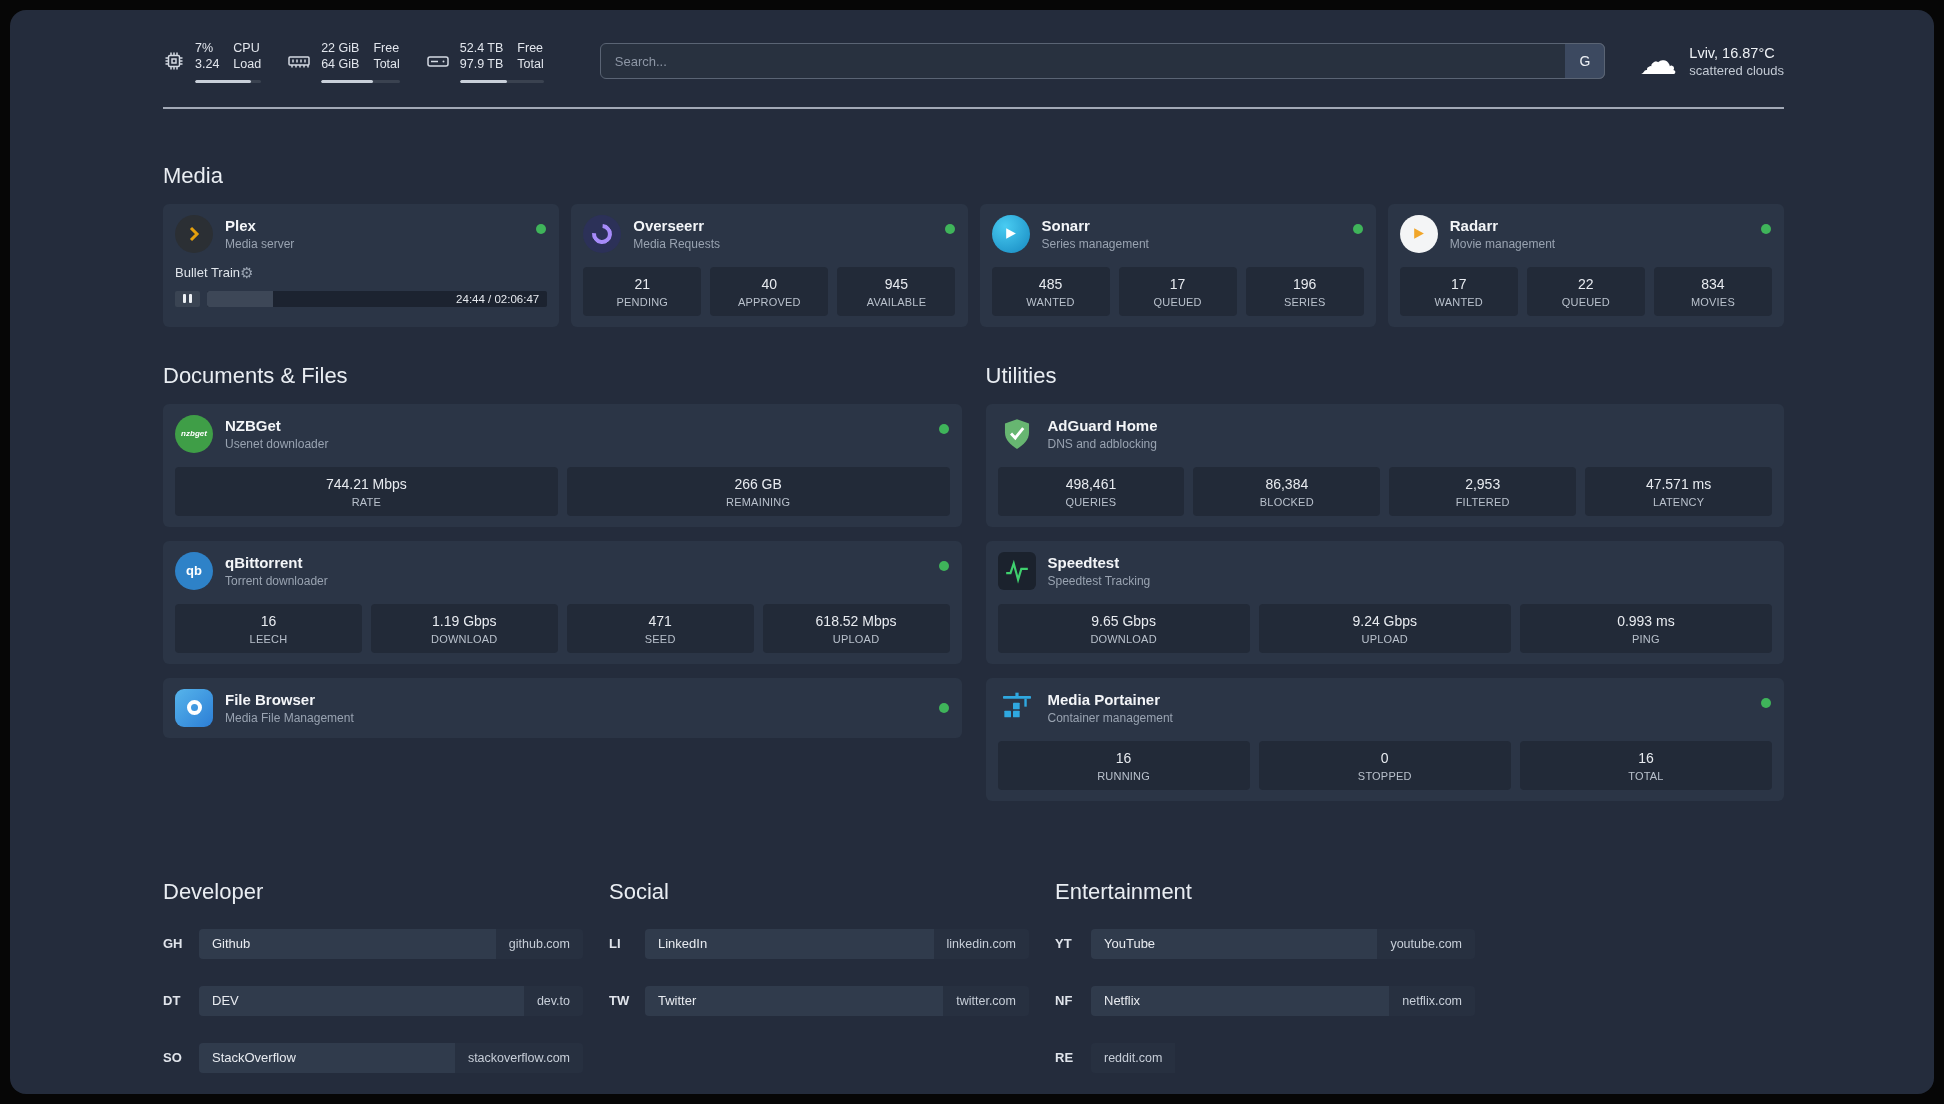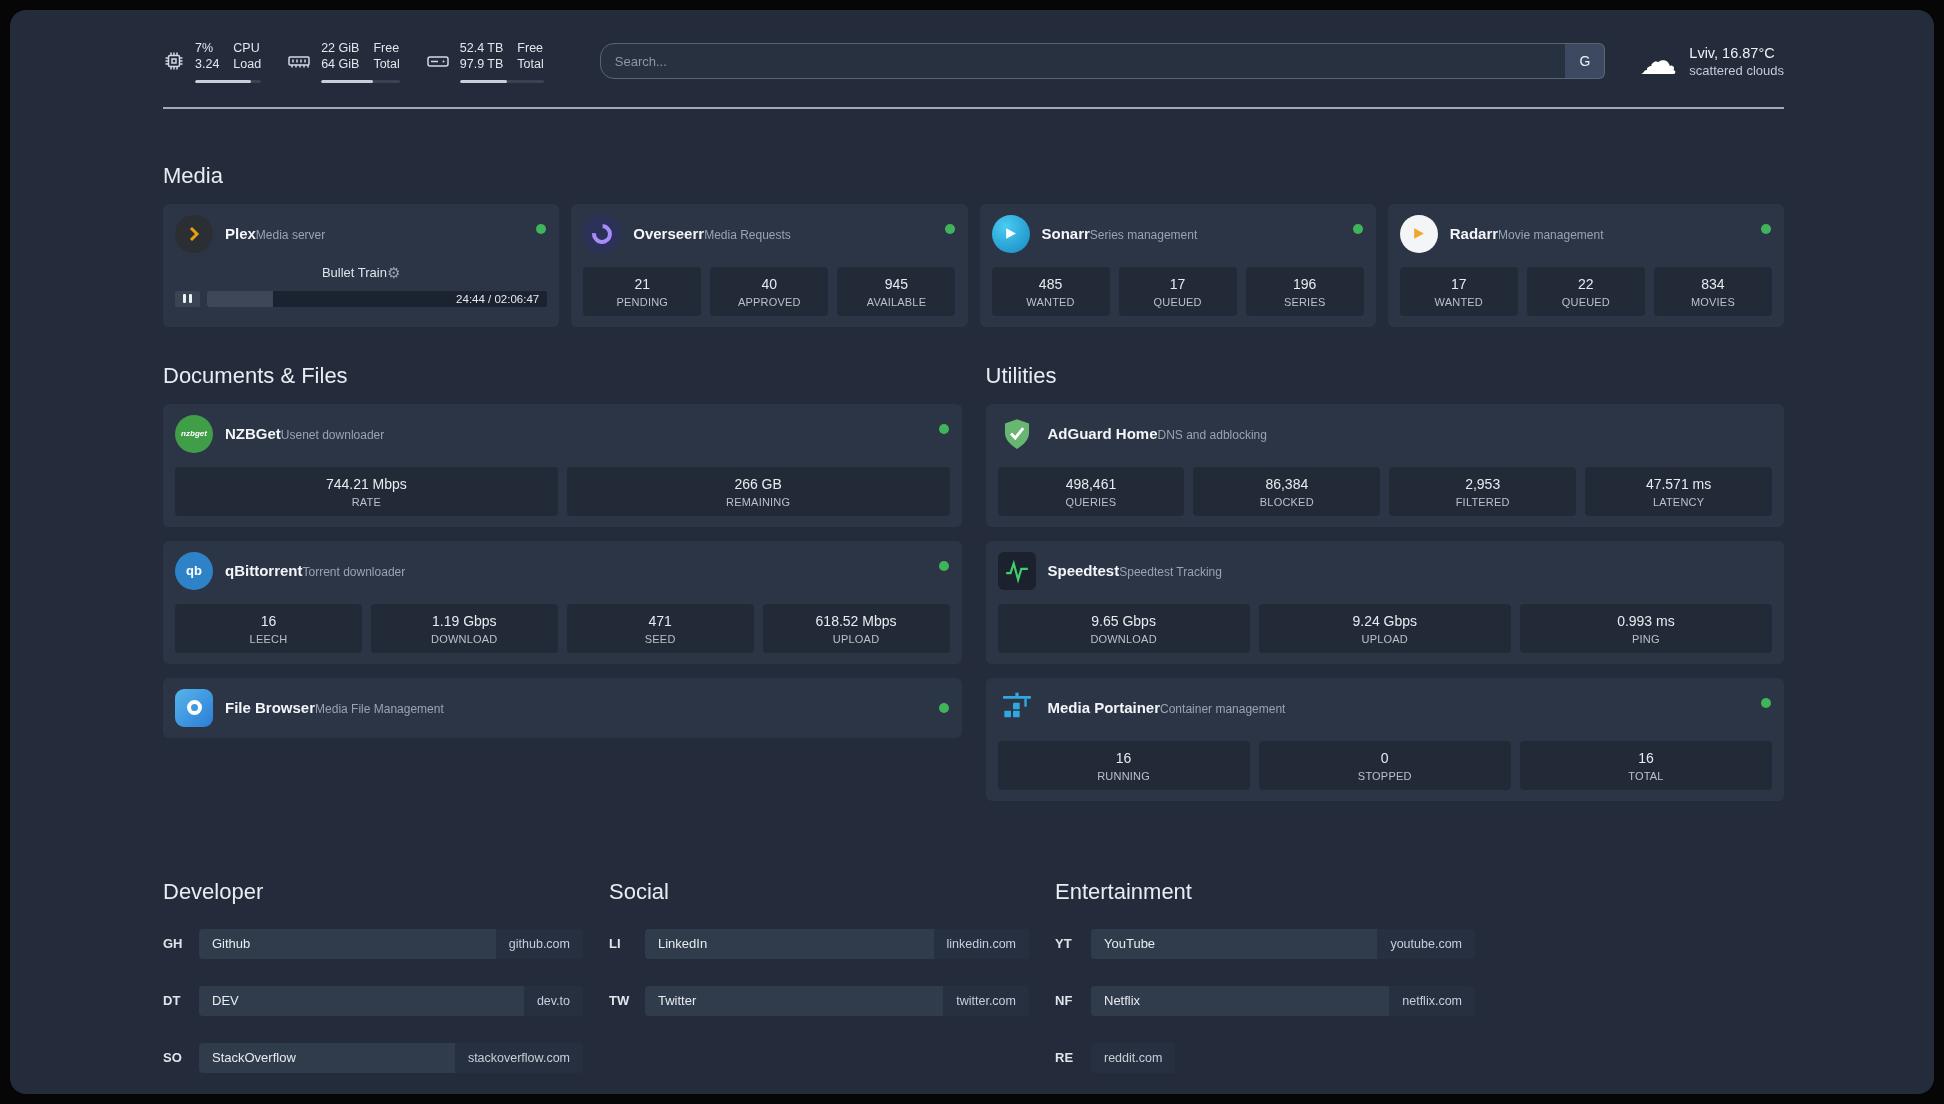--- a/index.html
+++ b/index.html
@@ -9,21 +9,21 @@
 
   
   .topbar{display:flex;align-items:center}
   .metric{display:flex;align-items:center;gap:10px;margin-right:26px}
   .micon{color:#d3d9e2;display:flex;align-items:center}
   .mcols{position:relative;display:flex;gap:14px;padding-bottom:10px}
   .mcol{display:flex;flex-direction:column;font-size:12.5px;line-height:1.3;color:#e2e6ed}
   .mbar{position:absolute;left:0;right:0;bottom:0;height:3px;background:#3a4250;border-radius:2px;overflow:hidden}
   .mbar i{display:block;height:100%;background:#c9d0da;border-radius:2px}
   .searchwrap{flex:1;position:relative;height:36px;margin:0 34px 0 30px}
-  .search{width:100%;height:36px;background:#28313f;border:1px solid #5a6474;border-radius:14px;color:#dfe3ea;
+  .search{width:100%;height:36px;background:#28313f;border:1px solid #5a6474;border-radius:6px;color:#dfe3ea;
           font-size:13px;padding:0 50px 0 14px;outline:none;font-family:"Liberation Sans",sans-serif}
   .search::placeholder{color:#8d96a5}
   .gbtn{position:absolute;right:0;top:0;height:36px;width:40px;background:#3c4960;border:1px solid #5a6474;
         border-left:none;border-radius:0 6px 6px 0;color:#eef1f5;font-size:14px;cursor:pointer;font-family:"Liberation Sans",sans-serif}
   .weather{display:flex;align-items:center;gap:12px}
   .cloud{font-size:38px;color:#ffffff;line-height:1}
   .wcol{display:flex;flex-direction:column}
   .wloc{font-size:14.5px;color:#eef1f5}
   .wcond{font-size:13px;color:#c3cad4;margin-top:2px}
   .divider{margin-top:24px;border-bottom:2px solid #b9c0cb;opacity:.85}
@@ -31,21 +31,21 @@
   
   .section{font-size:22px;font-weight:500;color:#e9edf2;margin:0 0 15px}
   .media-head{margin-top:54px}
   .media-grid{display:grid;grid-template-columns:repeat(4,1fr);gap:12px}
   .twocol{display:grid;grid-template-columns:1fr 1fr;gap:24px;margin-top:36px}
   .col .card{margin-bottom:14px}
 
   
   .card{background:#2b3546;border-radius:6px;padding:11px 12px;position:relative}
   .chead{display:flex;align-items:center;gap:12px}
-  .cmeta{display:flex;}
+  .cmeta{display:flex;flex-direction:column}
   .cname{font-size:15px;font-weight:700;color:#f3f5f8}
   .csub{font-size:12px;color:#99a3b1;margin-top:3px}
   .dot{position:absolute;top:20px;right:13px;width:10px;height:10px;border-radius:50%;background:#3fb45a}
   .dot.center{top:50%;transform:translateY(-50%)}
   .stats{display:flex;gap:9px;margin-top:14px}
   .tile{flex:1;background:#222a38;border-radius:4px;text-align:center;padding:9px 4px 8px}
   .tile .v{font-size:14px;color:#e8ebf0}
   .tile .l{font-size:11px;font-weight:400;color:#b9c1cc;margin-top:4px;letter-spacing:.2px}
 
   
@@ -58,21 +58,21 @@
   .appicon.nzbget{background:#3f9e47}
   .nzbtext{color:#fff;font-size:8px;font-style:italic;font-weight:700}
   .appicon.qb{background:#2e82c8}
   .qbtext{color:#fff;font-size:13px;font-weight:700}
   .appicon.fb{border-radius:9px;background:linear-gradient(135deg,#56b4eb,#2c7ed6)}
   .fbring{width:15px;height:15px;border:4px solid #fff;border-radius:50%;display:block}
   .appicon.flat{background:transparent;border-radius:6px}
   .appicon.speed{background:#1b222d;border-radius:6px}
 
   
-  .ptitle{display:flex;justify-content:center;align-items:center;margin-top:11px;font-size:13px;color:#dfe4ea}
+  .ptitle{display:flex;justify-content:flex-start;align-items:center;margin-top:11px;font-size:13px;color:#dfe4ea}
   .gear{color:#98a2b0;font-size:15px;cursor:pointer}
   .prow{display:flex;align-items:center;gap:7px;margin-top:9px}
   .pause{width:25px;height:16px;background:#3a4453;border-radius:2px;display:flex;gap:3px;align-items:center;justify-content:center;cursor:pointer;flex:none}
   .pause i{width:3px;height:9px;background:#edf0f4;border-radius:1px}
   .ptrack{flex:1;height:16px;background:#1c2330;border-radius:2px;position:relative;overflow:hidden}
   .pfill{height:100%;background:#3d4757;border-radius:2px 0 0 2px}
   .ptime{position:absolute;right:8px;top:50%;transform:translateY(-50%);font-size:11.5px;color:#e7eaef;white-space:nowrap}
 
   
   .bmgrid{display:grid;grid-template-columns:repeat(3,420px);gap:26px;margin-top:64px}

